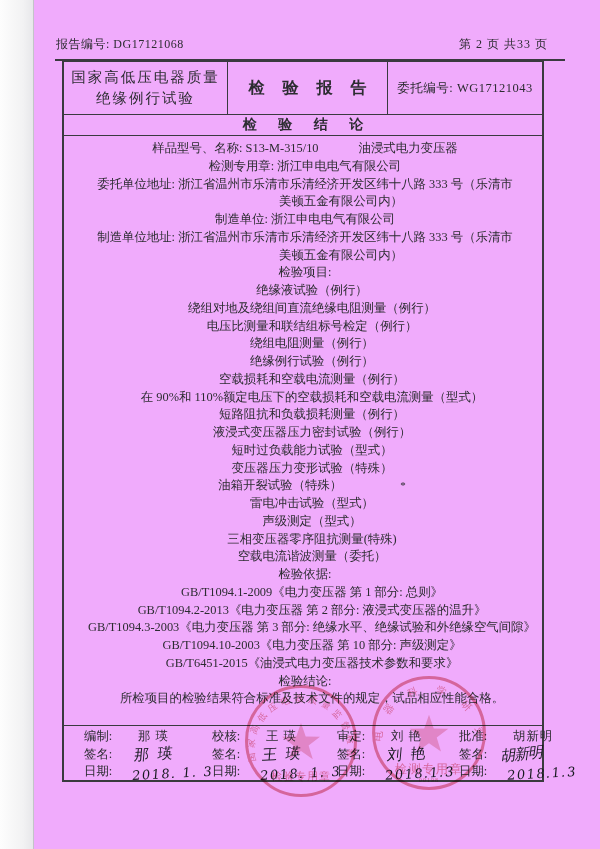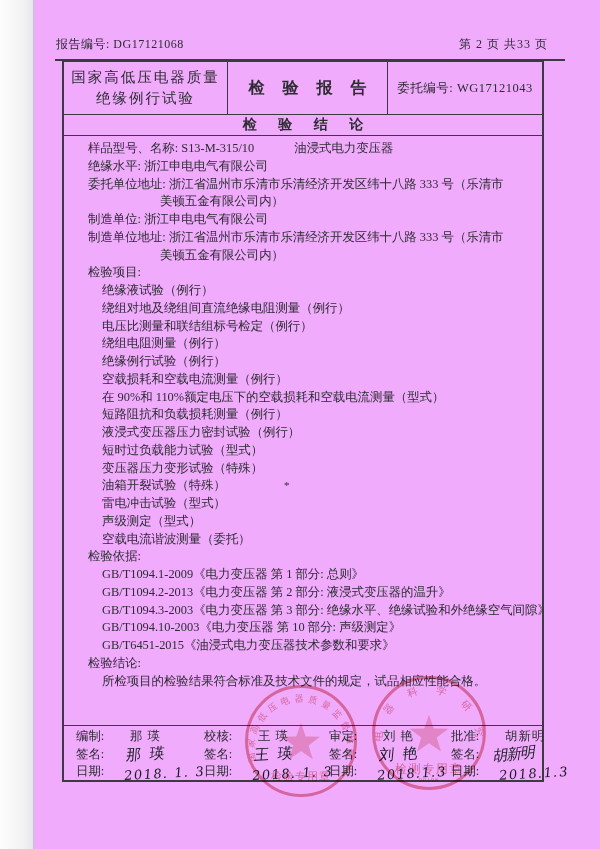--- a/index.html
+++ b/index.html
@@ -27,32 +27,33 @@
   .cell-org{width:164px; border-right:1.4px solid #3a3a3f; font-size:14.5px; line-height:1.45; letter-spacing:2px;}
   .cell-title{width:160px; border-right:1.4px solid #3a3a3f; font-size:16px; font-weight:700; letter-spacing:7px; text-indent:7px;}
   .cell-comm{flex:1; font-size:12.5px; letter-spacing:.5px;}
   .section-row{
     height:21px; border-top:1.5px solid #3a3a3f;
     display:flex; align-items:center; justify-content:center;
     font-size:14px; font-weight:600; letter-spacing:9px; text-indent:9px;
   }
   .content{
     height:590px; border-top:1.5px solid #3a3a3f;
-    padding:4px 4px 0 24px; font-size:12.4px; line-height:17.75px;
+    padding:4px 4px 0 8px; font-size:12.4px; line-height:17.75px;
     white-space:nowrap;
+    text-align:center;
   }
   .ln{white-space:nowrap;}
   .ind{padding-left:14px;}
   .ind2{padding-left:72px;}
   .lbl{font-weight:400;}
   .gap40{display:inline-block; width:40px;}
   .note-mark{margin-left:58px; font-size:11px;}
   .signoff{
     height:55px; border-top:1.5px solid #3a3a3f;
-    display:grid; padding:2px 0 0 12px;
+    display:grid; padding:2px 0 0 20px;
     grid-template-columns:42px 86px 42px 83px 42px 80px 42px auto;
     grid-auto-rows:17.6px; font-size:12.4px; align-items:center;
   }
   .so-lab{white-space:nowrap;}
   .so-name{padding-left:12px; white-space:nowrap; letter-spacing:1px;}
   .hand{
     font-family:"DejaVu Serif",serif; color:#191b22; white-space:nowrap;
     display:inline-block; transform:rotate(-3deg) skewX(-8deg);
   }
   .sig{font-size:15px; padding-left:8px; letter-spacing:2px;}
@@ -79,21 +80,21 @@
         <div>绝缘例行试验</div>
       </div>
       <div class="cell cell-title">检 验 报 告</div>
       <div class="cell cell-comm">委托编号: WG17121043</div>
     </div>
 
     <div class="row section-row">检 验 结 论</div>
 
     <div class="row content">
       <div class="ln"><span>样品型号、名称: S13-M-315/10</span><span class="gap40"></span><span>油浸式电力变压器</span></div>
-      <div class="ln"><span>绝缘水平:</span> <span>浙江申电电气有限公司</span></div>
+      <div class="ln"><span>检测专用章:</span> <span>浙江申电电气有限公司</span></div>
       <div class="ln"><span>委托单位地址:</span> <span>浙江省温州市乐清市乐清经济开发区纬十八路 333 号（乐清市</span></div>
       <div class="ln ind2">美顿五金有限公司内）</div>
       <div class="ln"><span>制造单位:</span> <span>浙江申电电气有限公司</span></div>
       <div class="ln"><span>制造单位地址:</span> <span>浙江省温州市乐清市乐清经济开发区纬十八路 333 号（乐清市</span></div>
       <div class="ln ind2">美顿五金有限公司内）</div>
 
       <div class="ln lbl">检验项目:</div>
       <div class="ln ind">绝缘液试验（例行）</div>
       <div class="ln ind">绕组对地及绕组间直流绝缘电阻测量（例行）</div>
       <div class="ln ind">电压比测量和联结组标号检定（例行）</div>
@@ -101,20 +102,21 @@
       <div class="ln ind">绝缘例行试验（例行）</div>
       <div class="ln ind">空载损耗和空载电流测量（例行）</div>
       <div class="ln ind">在 90%和 110%额定电压下的空载损耗和空载电流测量（型式）</div>
       <div class="ln ind">短路阻抗和负载损耗测量（例行）</div>
       <div class="ln ind">液浸式变压器压力密封试验（例行）</div>
       <div class="ln ind">短时过负载能力试验（型式）</div>
       <div class="ln ind">变压器压力变形试验（特殊）</div>
       <div class="ln ind"><span>油箱开裂试验（特殊）</span><span class="note-mark">*</span></div>
       <div class="ln ind">雷电冲击试验（型式）</div>
       <div class="ln ind">声级测定（型式）</div>
+      <div class="ln ind">三相变压器零序阻抗测量(特殊)</div>
       <div class="ln ind">空载电流谐波测量（委托）</div>
 
       <div class="ln lbl">检验依据:</div>
       <div class="ln ind">GB/T1094.1-2009《电力变压器 第 1 部分: 总则》</div>
       <div class="ln ind">GB/T1094.2-2013《电力变压器 第 2 部分: 液浸式变压器的温升》</div>
       <div class="ln ind">GB/T1094.3-2003《电力变压器 第 3 部分: 绝缘水平、绝缘试验和外绝缘空气间隙》</div>
       <div class="ln ind">GB/T1094.10-2003《电力变压器 第 10 部分: 声级测定》</div>
       <div class="ln ind">GB/T6451-2015《油浸式电力变压器技术参数和要求》</div>
 
       <div class="ln lbl">检验结论:</div>

